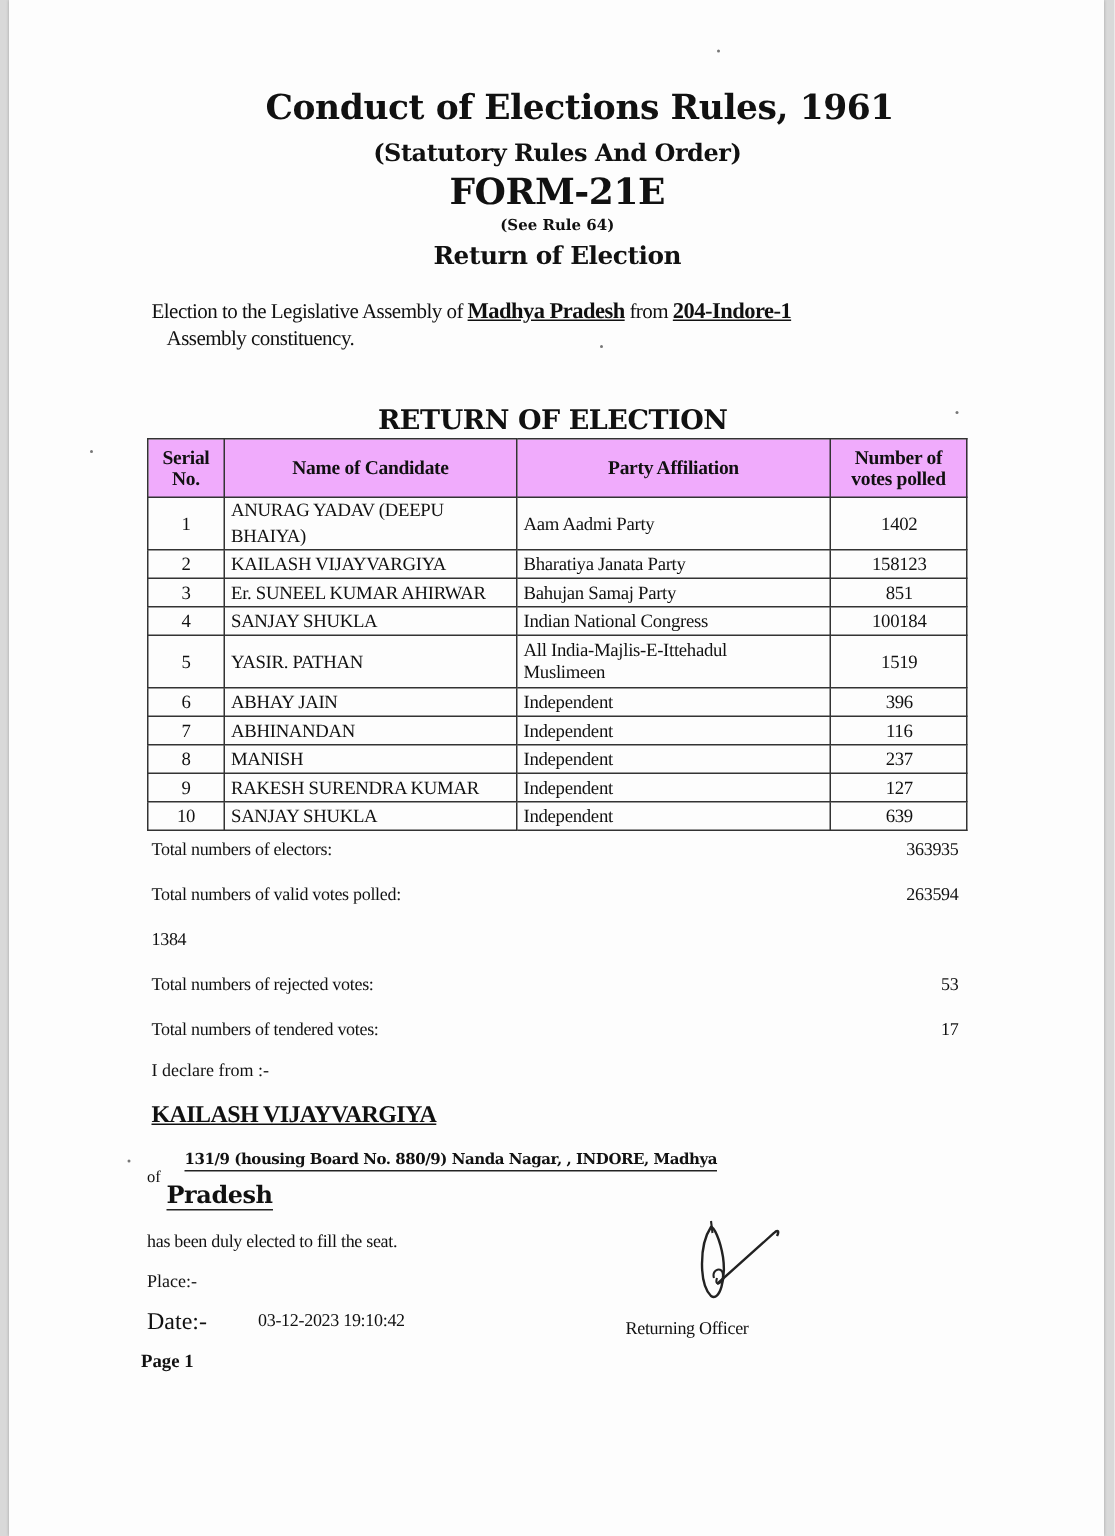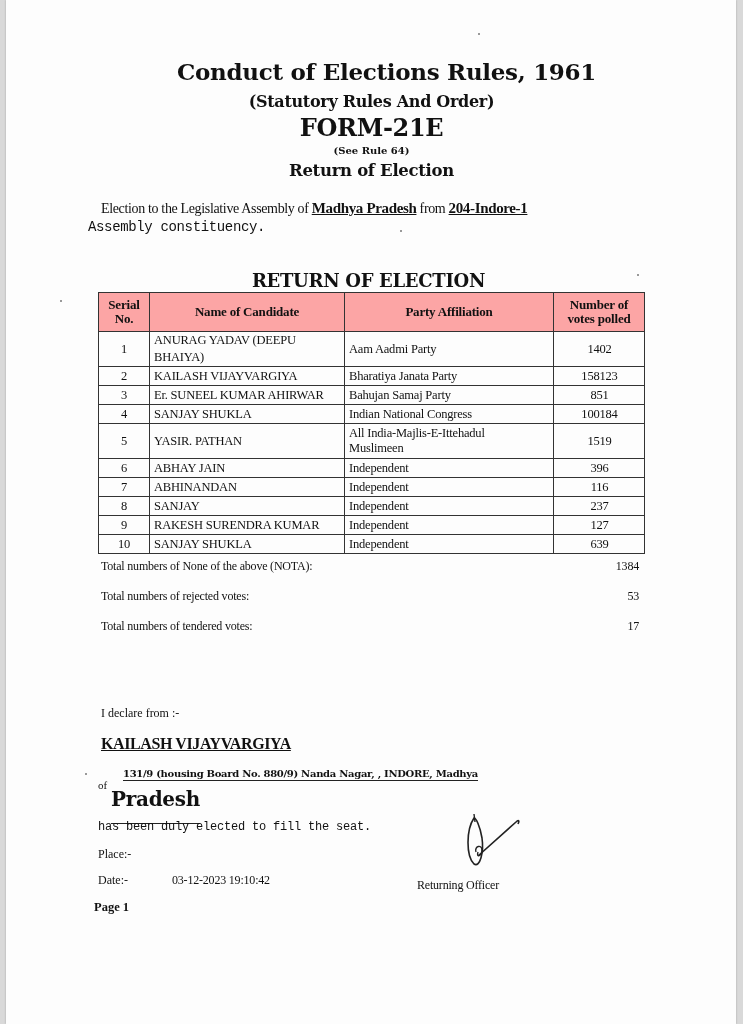--- a/index.html
+++ b/index.html
@@ -17,57 +17,57 @@
   }
   .abs { position:absolute; }
   .center { left:0; width:743px; text-align:center; }
   .title { top:58px; font-size:23px; font-weight:bold; letter-spacing:-0.3px;padding-left:15px; }
   .subtitle { top:92px; font-size:16px; font-weight:bold; letter-spacing:-0.3px; }
   .form { top:113px; font-size:24px; font-weight:bold; letter-spacing:-0.3px;text-align:center; }
   .rule { top:145px; font-size:10px; font-weight:bold; }
   .ret { top:161px; font-size:16.5px; font-weight:bold; letter-spacing:-0.3px; }
   .intro { left:101px; top:200px; font-size:14px; letter-spacing:-0.35px; font-family:"Liberation Serif","DejaVu Serif",serif; }
   .intro b { text-decoration:underline; font-size:15px; }
-  .intro2 { left:88px; top:219px; font-size:14px; letter-spacing:-0.35px; font-family:Liberation Mono, monospace; }
+  .intro2 { left:111px; top:219px; font-size:14px; letter-spacing:-0.35px; font-family:Liberation Serif, serif; }
   .tabletitle { top:270px; font-size:18px; font-weight:bold; left:0; width:743px; text-align:center; letter-spacing:-0.3px; }
   .tabletitle span { position:relative; left:-3px; }
 
   table.results {
     position:absolute; left:98px; top:292px; width:547px;
     border-collapse:collapse;
     font-family:"Liberation Serif","DejaVu Serif",serif;
     font-size:12.5px;
     letter-spacing:-0.2px;
   }
   table.results th, table.results td {
     border:1.2px solid #333;
     padding:0 4px;
     line-height:17px;
   }
-  table.results th { font-weight:bold; font-size:13px; line-height:14px; height:38px; background:#fca5a5; }
+  table.results th { font-weight:bold; font-size:13px; line-height:14px; height:38px; background:#f0abfc; }
   table.results th.c-ser { width:42px; }
   table.results th.c-name { width:186px; }
   table.results th.c-party { width:200px; }
   table.results td { height:18px; }
   table.results td.ser { text-align:center; }
   table.results td.votes { text-align:center; padding-right:3px; }
   table.results tr.tall td { height:34px; line-height:15px; }
 
   .stats { position:absolute; left:101px; top:556px; width:540px; font-family:"Liberation Serif","DejaVu Serif",serif; font-size:12px; letter-spacing:-0.2px; }
   .stat-row { display:flex; justify-content:space-between; height:30px; line-height:20px; }
   .stat-row .val { padding-right:2px; }
 
   .declare { left:101px; top:706px; font-size:12px; font-family:"Liberation Serif","DejaVu Serif",serif; }
   .winner { left:101px; top:735px; font-size:16px; font-weight:bold; text-decoration:underline; letter-spacing:-0.4px; font-family:"Liberation Serif","DejaVu Serif",serif; }
   .of { left:98px; top:779px; font-size:11px; font-family:"Liberation Serif","DejaVu Serif",serif; }
   .addr1 { left:123px; top:768px; font-size:10px; font-weight:bold; letter-spacing:-0.3px; border-bottom:1.5px solid #222; padding-bottom:1px; white-space:nowrap; }
-  .addr2 { left:111px; top:787px; font-size:20px; font-weight:bold; letter-spacing:-0.3px; border-bottom:1.5px solid #222; padding-bottom:12px; }
-  .elected { left:98px; top:820px; font-size:12px; font-family:Liberation Mono, monospace; letter-spacing:-0.2px; }
+  .addr2 { left:111px; top:787px; font-size:16px; font-weight:bold; letter-spacing:-0.3px; border-bottom:1.5px solid #222; padding-bottom:0px; }
+  .elected { left:98px; top:820px; font-size:12px; font-family:Liberation Serif, serif; letter-spacing:-0.2px; }
   .place { left:98px; top:847px; font-size:12px; font-family:"Liberation Serif","DejaVu Serif",serif; }
-  .date-l { left:98px; top:873px; font-size:12px; font-family:"Liberation Serif","DejaVu Serif",serif;text-align:right; }
+  .date-l { left:98px; top:873px; font-size:16px; font-family:"Liberation Serif","DejaVu Serif",serif;text-align:right; }
   .date-v { left:172px; top:873px; font-size:12px; font-family:"Liberation Serif","DejaVu Serif",serif; letter-spacing:-0.2px; }
   .ro { left:417px; top:878px; font-size:12px; font-family:"Liberation Serif","DejaVu Serif",serif; letter-spacing:-0.2px; }
   .sig { left:460px; top:812px; width:70px; height:60px; }
   .pageno { left:94px; top:900px; font-size:12.5px; font-weight:bold; font-family:"Liberation Serif","DejaVu Serif",serif; }
   .speck { position:absolute; width:2px; height:2px; background:#777; border-radius:1px; }
 </style>
 </head>
 <body>
 
 <div class="page"></div>
@@ -141,42 +141,49 @@
       <td class="votes">396</td>
     </tr>
     <tr>
       <td class="ser">7</td>
       <td>ABHINANDAN</td>
       <td>Independent</td>
       <td class="votes">116</td>
     </tr>
     <tr>
       <td class="ser">8</td>
-      <td>SANJAY</td>
+      <td>MANISH</td>
       <td>Independent</td>
       <td class="votes">237</td>
     </tr>
     <tr>
       <td class="ser">9</td>
       <td>RAKESH SURENDRA KUMAR</td>
       <td>Independent</td>
       <td class="votes">127</td>
     </tr>
     <tr>
       <td class="ser">10</td>
       <td>SANJAY SHUKLA</td>
       <td>Independent</td>
       <td class="votes">639</td>
     </tr>
   </tbody>
 </table>
 
 <div class="stats">
   <div class="stat-row">
-    <span>Total numbers of None of the above (NOTA):</span>
+    <span>Total numbers of electors:</span>
+    <span class="val">363935</span>
+  </div>
+  <div class="stat-row">
+    <span>Total numbers of valid votes polled:</span>
+    <span class="val">263594</span>
+  </div>
+  <div class="stat-row">
     <span class="val">1384</span>
   </div>
   <div class="stat-row">
     <span>Total numbers of rejected votes:</span>
     <span class="val">53</span>
   </div>
   <div class="stat-row">
     <span>Total numbers of tendered votes:</span>
     <span class="val">17</span>
   </div>

